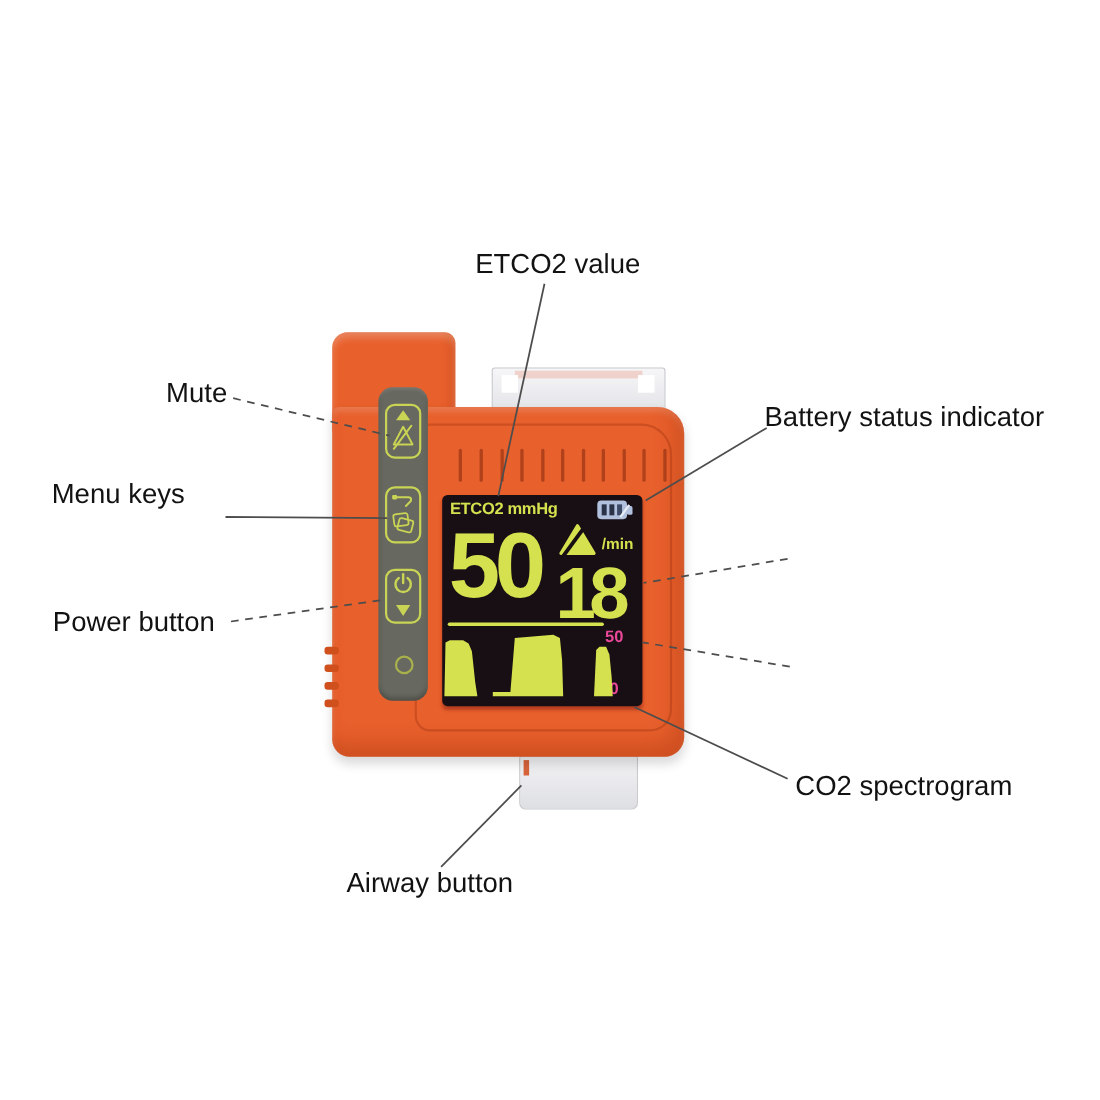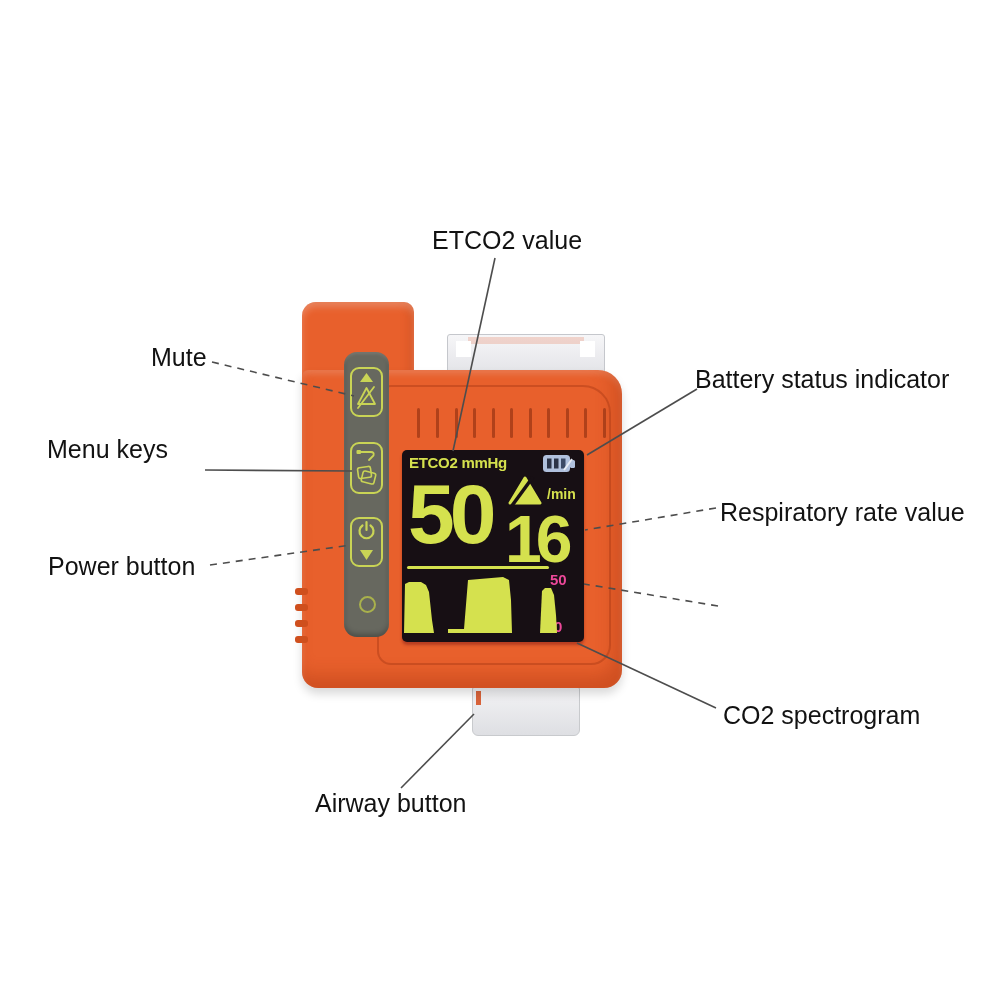--- a/index.html
+++ b/index.html
@@ -133,21 +133,21 @@
       <rect x="12" y="5.5" width="4.5" height="10" fill="#2b3348"></rect>
       <rect x="19" y="5.5" width="4.5" height="10" fill="#3d4a66"></rect>
       <path d="M22,17 L30,6" stroke="#e8ecf5" stroke-width="2"></path>
     </svg>
     <div class="scr-etco2">50</div>
     <svg class="abs" style="left:102px;top:26px;" width="44" height="32" viewBox="0 0 44 32">
       <path d="M21,2 L36,27 L6,27 Z" fill="#d5e14e" stroke="#d5e14e" stroke-width="3" stroke-linejoin="round"></path>
       <path d="M7,31 L29,1" stroke="#170f14" stroke-width="3.5"></path>
     </svg>
     <div class="scr-unit">/min</div>
-    <div class="scr-rr">16</div>
+    <div class="scr-rr">18</div>
     <div class="scr-div"></div>
     <div class="scr-scale" style="left:148px;top:121px;">50</div>
     <div class="scr-scale" style="left:152px;top:168px;">0</div>
     <svg class="wave-svg" width="160" height="70" viewBox="0 0 160 70">
         <polygon points="1,63 2,14 6,12 18,12 23,15 26,22 29,50 31,63" fill="#d5e14e"></polygon>
         <polygon points="45,63 45,59 61,59 65,10 100,7 106,10 108,30 109,63" fill="#d5e14e"></polygon>
         <polygon points="137,63 139,21 142,18 148,18 151,25 153,45 154,63" fill="#d5e14e"></polygon>
       </svg>
   </div>
 
@@ -163,17 +163,16 @@
       <line x1="716" y1="708" x2="577" y2="643"></line>
       <line x1="401" y1="788" x2="474" y2="714"></line>
     </g>
   </svg>
 
   <div class="lbl" style="left:432px;top:227px;">ETCO2 value</div>
   <div class="lbl" style="left:151px;top:344px;">Mute</div>
   <div class="lbl" style="left:47px;top:436px;">Menu keys</div>
   <div class="lbl" style="left:48px;top:553px;">Power button</div>
   <div class="lbl" style="left:695px;top:366px;">Battery status indicator</div>
-  <div class="lbl" style="left:720px;top:499px;">Respiratory rate value</div>
   <div class="lbl" style="left:723px;top:702px;">CO2 spectrogram</div>
   <div class="lbl" style="left:315px;top:790px;">Airway button</div>
 
 </div>
 
 </body></html>

